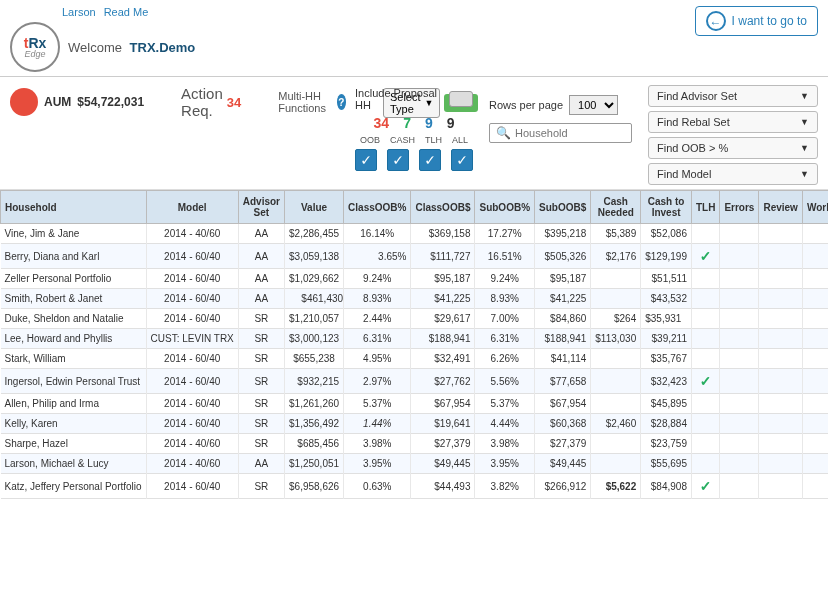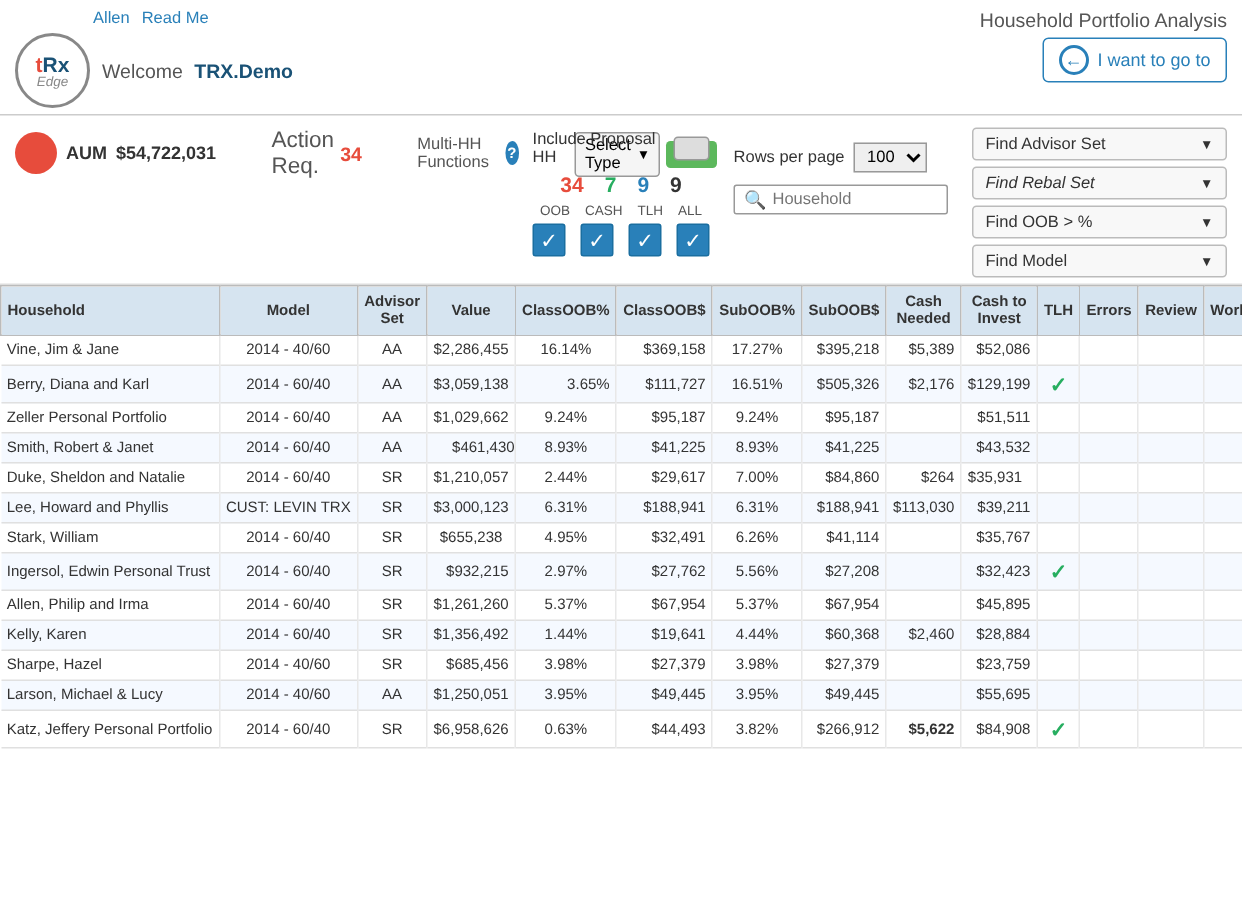--- a/index.html
+++ b/index.html
@@ -10,38 +10,37 @@
     tbody tr:nth-child(even) { background: #f5f9ff; }
     tbody tr:nth-child(odd) { background: #fff; }
     tbody td { padding: 4px 4px; border-right: 1px solid #e8e8e8; color: #333; text-align: center; white-space: nowrap; }
   </style>
 </head>
 <body>
 
 <div style="display:flex; align-items:flex-start; justify-content:space-between; padding:6px 10px 4px 10px; border-bottom:1px solid #ccc;">
   <div style="display:flex; flex-direction:column; gap:2px;">
     <div style="display:flex; gap:8px; font-size:11px; margin-bottom:2px; margin-left:52px;">
-      <a href="#" style="color:#2980b9; text-decoration:none;">Allen</a>
+      <a href="#" style="color:#2980b9; text-decoration:none;">Larson</a>
       <a href="#" style="color:#2980b9; text-decoration:none;">Read Me</a>
     </div>
     <div style="display:flex; align-items:center; gap:8px;">
       <div style="width:50px; height:50px; border-radius:50%; border:2px solid #888; display:flex; align-items:center; justify-content:center; background:#fff; overflow:hidden;">
         <div style="text-align:center; line-height:1;">
           <div style="font-size:14px; font-weight:bold; color:#1a5276; line-height:1;"><span style="color:#e74c3c;">t</span>Rx</div>
           <div style="font-size:9px; color:#888; font-style:italic;">Edge</div>
         </div>
       </div>
       <div style="font-size:13px; color:#555;">
         <span>Welcome</span>
         <span style="color:#1a5276; font-weight:bold; margin-left:4px;">TRX.Demo</span>
       </div>
     </div>
   </div>
   <div style="text-align:right;">
-    <div style="font-size:13px; color:#555; margin-bottom:4px;">Household Portfolio Analysis</div>
     <button style="display:flex; align-items:center; gap:6px; background:#fff; border:1px solid #2980b9; color:#2980b9; padding:4px 10px; border-radius:4px; cursor:pointer; font-size:12px; margin-left:auto;">
       <div style="width:20px; height:20px; border-radius:50%; border:2px solid #2980b9; display:flex; align-items:center; justify-content:center; font-size:12px;">←</div>
       <span>I want to go to</span>
     </button>
   </div>
 </div>
 
 <div style="display:flex; align-items:flex-start; padding:8px 10px 4px 10px; gap:16px; border-bottom:1px solid #ddd;">
 
   <div style="display:flex; flex-direction:row; gap:3px; min-width:145px;">
@@ -105,21 +104,21 @@
       <span style="color:#999; font-size:12px;">🔍</span>
       <input type="text" style="border: none; outline: none; font-size: 11px; color: rgb(119, 119, 119); width: 110px;" placeholder="Household">
     </div>
   </div>
 
   <div style="display:flex; flex-direction:column; gap:4px; margin-left:auto;">
     <div style="display:flex; align-items:center; justify-content:space-between; border:1px solid #bbb; padding:4px 8px; border-radius:3px; background:#f8f8f8; cursor:pointer; min-width:170px; font-size:11px; color:#333;">
       <span>Find Advisor Set</span>
       <span style="font-size:9px;">▼</span>
     </div>
-    <div style="display:flex; align-items:center; justify-content:space-between; border:1px solid #bbb; padding:4px 8px; border-radius:3px; background:#f8f8f8; cursor:pointer; min-width:170px; font-size:11px; color:#333;font-style:italic;">
+    <div style="display:flex; align-items:center; justify-content:space-between; border:1px solid #bbb; padding:4px 8px; border-radius:3px; background:#f8f8f8; cursor:pointer; min-width:170px; font-size:11px; color:#333;">
       <span>Find Rebal Set</span>
       <span style="font-size:9px;">▼</span>
     </div>
     <div style="display:flex; align-items:center; justify-content:space-between; border:1px solid #bbb; padding:4px 8px; border-radius:3px; background:#f8f8f8; cursor:pointer; min-width:170px; font-size:11px; color:#333;">
       <span>Find OOB &gt; %</span>
       <span style="font-size:9px;">▼</span>
     </div>
     <div style="display:flex; align-items:center; justify-content:space-between; border:1px solid #bbb; padding:4px 8px; border-radius:3px; background:#f8f8f8; cursor:pointer; min-width:170px; font-size:11px; color:#333;">
       <span>Find Model</span>
       <span style="font-size:9px;">▼</span>
@@ -261,21 +260,21 @@
           <td style="padding: 4px; border-right: 1px solid rgb(232, 232, 232); text-align: center; color: rgb(51, 51, 51); white-space: nowrap;"></td>
         </tr>
         <tr style="background: rgb(245, 249, 255); border-bottom: 1px solid rgb(224, 224, 224);">
           <td style="padding: 4px; border-right: 1px solid rgb(232, 232, 232); text-align: left; color: rgb(51, 51, 51); white-space: nowrap;">Ingersol, Edwin Personal Trust</td>
           <td style="padding: 4px; border-right: 1px solid rgb(232, 232, 232); text-align: center; color: rgb(51, 51, 51); white-space: nowrap;">2014 - 60/40</td>
           <td style="padding: 4px; border-right: 1px solid rgb(232, 232, 232); text-align: center; color: rgb(51, 51, 51); white-space: nowrap;">SR</td>
           <td style="padding: 4px; border-right: 1px solid rgb(232, 232, 232); text-align: right; color: rgb(51, 51, 51); white-space: nowrap;">$932,215</td>
           <td style="padding: 4px; border-right: 1px solid rgb(232, 232, 232); text-align: center; color: rgb(51, 51, 51); white-space: nowrap;">2.97%</td>
           <td style="padding: 4px; border-right: 1px solid rgb(232, 232, 232); text-align: right; color: rgb(51, 51, 51); white-space: nowrap;">$27,762</td>
           <td style="padding: 4px; border-right: 1px solid rgb(232, 232, 232); text-align: center; color: rgb(51, 51, 51); white-space: nowrap;">5.56%</td>
-          <td style="padding: 4px; border-right: 1px solid rgb(232, 232, 232); text-align: right; color: rgb(51, 51, 51); white-space: nowrap;">$27,208</td>
+          <td style="padding: 4px; border-right: 1px solid rgb(232, 232, 232); text-align: right; color: rgb(51, 51, 51); white-space: nowrap;">$77,658</td>
           <td style="padding: 4px; border-right: 1px solid rgb(232, 232, 232); text-align: right; color: rgb(51, 51, 51); white-space: nowrap;"></td>
           <td style="padding: 4px; border-right: 1px solid rgb(232, 232, 232); text-align: right; color: rgb(51, 51, 51); white-space: nowrap;">$32,423</td>
           <td style="padding: 4px; border-right: 1px solid rgb(232, 232, 232); text-align: center; color: rgb(39, 174, 96); white-space: nowrap; font-weight: bold; font-size: 14px;">✓</td>
           <td style="padding: 4px; border-right: 1px solid rgb(232, 232, 232); text-align: center; color: rgb(51, 51, 51); white-space: nowrap;"></td>
           <td style="padding: 4px; border-right: 1px solid rgb(232, 232, 232); text-align: center; color: rgb(51, 51, 51); white-space: nowrap;"></td>
           <td style="padding: 4px; border-right: 1px solid rgb(232, 232, 232); text-align: center; color: rgb(51, 51, 51); white-space: nowrap;"></td>
         </tr>
         <tr style="background: rgb(255, 255, 255); border-bottom: 1px solid rgb(224, 224, 224);">
           <td style="padding: 4px; border-right: 1px solid rgb(232, 232, 232); text-align: left; color: rgb(51, 51, 51); white-space: nowrap;">Allen, Philip and Irma</td>
           <td style="padding: 4px; border-right: 1px solid rgb(232, 232, 232); text-align: center; color: rgb(51, 51, 51); white-space: nowrap;">2014 - 60/40</td>
@@ -290,21 +289,21 @@
           <td style="padding: 4px; border-right: 1px solid rgb(232, 232, 232); text-align: center; color: rgb(51, 51, 51); white-space: nowrap;"></td>
           <td style="padding: 4px; border-right: 1px solid rgb(232, 232, 232); text-align: center; color: rgb(51, 51, 51); white-space: nowrap;"></td>
           <td style="padding: 4px; border-right: 1px solid rgb(232, 232, 232); text-align: center; color: rgb(51, 51, 51); white-space: nowrap;"></td>
           <td style="padding: 4px; border-right: 1px solid rgb(232, 232, 232); text-align: center; color: rgb(51, 51, 51); white-space: nowrap;"></td>
         </tr>
         <tr style="background: rgb(245, 249, 255); border-bottom: 1px solid rgb(224, 224, 224);">
           <td style="padding: 4px; border-right: 1px solid rgb(232, 232, 232); text-align: left; color: rgb(51, 51, 51); white-space: nowrap;">Kelly, Karen</td>
           <td style="padding: 4px; border-right: 1px solid rgb(232, 232, 232); text-align: center; color: rgb(51, 51, 51); white-space: nowrap;">2014 - 60/40</td>
           <td style="padding: 4px; border-right: 1px solid rgb(232, 232, 232); text-align: center; color: rgb(51, 51, 51); white-space: nowrap;">SR</td>
           <td style="padding: 4px; border-right: 1px solid rgb(232, 232, 232); text-align: right; color: rgb(51, 51, 51); white-space: nowrap;">$1,356,492</td>
-          <td style="padding: 4px; border-right: 1px solid rgb(232, 232, 232); text-align: center; color: rgb(51, 51, 51); white-space: nowrap;">1.44%</td>
+          <td style="padding: 4px; border-right: 1px solid rgb(232, 232, 232); text-align: center; color: rgb(51, 51, 51); white-space: nowrap; font-style: italic;">1.44%</td>
           <td style="padding: 4px; border-right: 1px solid rgb(232, 232, 232); text-align: right; color: rgb(51, 51, 51); white-space: nowrap;">$19,641</td>
           <td style="padding: 4px; border-right: 1px solid rgb(232, 232, 232); text-align: center; color: rgb(51, 51, 51); white-space: nowrap;">4.44%</td>
           <td style="padding: 4px; border-right: 1px solid rgb(232, 232, 232); text-align: right; color: rgb(51, 51, 51); white-space: nowrap;">$60,368</td>
           <td style="padding: 4px; border-right: 1px solid rgb(232, 232, 232); text-align: right; color: rgb(51, 51, 51); white-space: nowrap;">$2,460</td>
           <td style="padding: 4px; border-right: 1px solid rgb(232, 232, 232); text-align: right; color: rgb(51, 51, 51); white-space: nowrap;">$28,884</td>
           <td style="padding: 4px; border-right: 1px solid rgb(232, 232, 232); text-align: center; color: rgb(51, 51, 51); white-space: nowrap;"></td>
           <td style="padding: 4px; border-right: 1px solid rgb(232, 232, 232); text-align: center; color: rgb(51, 51, 51); white-space: nowrap;"></td>
           <td style="padding: 4px; border-right: 1px solid rgb(232, 232, 232); text-align: center; color: rgb(51, 51, 51); white-space: nowrap;"></td>
           <td style="padding: 4px; border-right: 1px solid rgb(232, 232, 232); text-align: center; color: rgb(51, 51, 51); white-space: nowrap;"></td>
         </tr>

